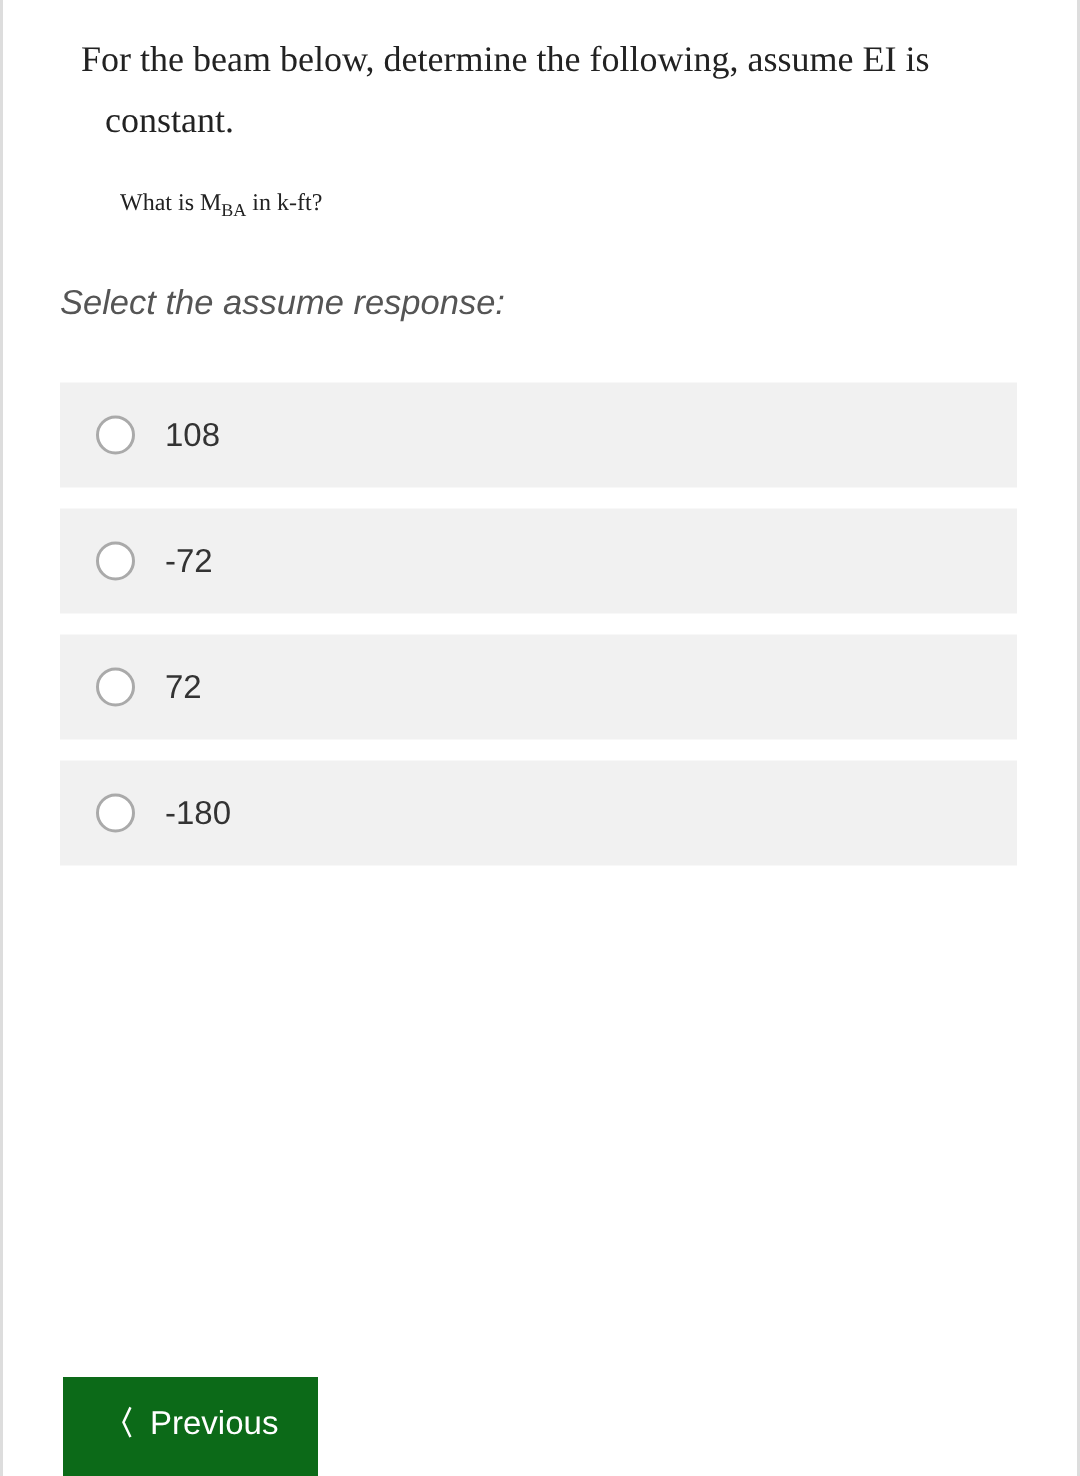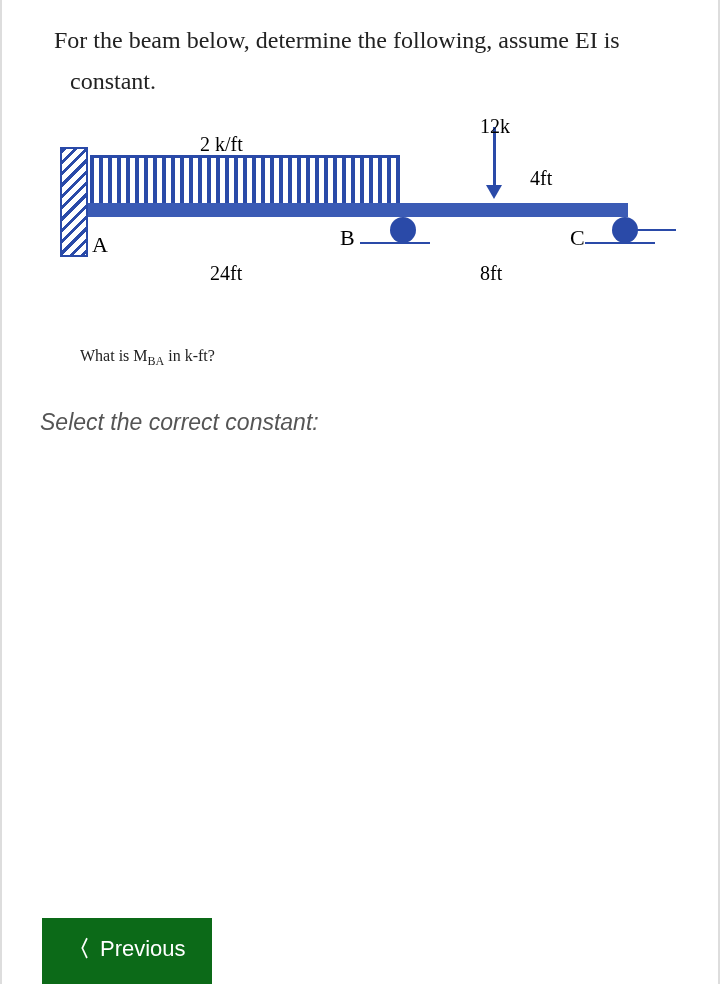--- a/index.html
+++ b/index.html
@@ -139,46 +139,45 @@
     content:""; position:absolute; left:-4px; top:58px; width:0; height:0;
     border-left:8px solid transparent; border-right:8px solid transparent; border-top:14px solid #2a4aa8;
   }
 </style>
 </head>
 <body>
 
 <div class="content">
   <p class="problem-text">For the beam below, determine the following, assume EI is constant.</p>
 
-  <div class="diagram">
-    <div class="wall-hatch"></div>
-    <div class="dist-load"></div>
-    <div class="beam"></div>
-    <div class="arrow12k"></div>
-    <div class="support support-B"></div>
-    <div class="support support-C"></div>
-    <div class="ground ground-B"></div>
-    <div class="ground ground-C"></div>
-    <div class="ext-line"></div>
-    <span class="label lbl-2kft">2 k/ft</span>
-    <span class="label lbl-12k">12k</span>
-    <span class="label lbl-4ft">4ft</span>
-    <span class="label lbl-A">A</span>
-    <span class="label lbl-B">B</span>
-    <span class="label lbl-C">C</span>
-    <span class="label lbl-24ft">24ft</span>
-    <span class="label lbl-8ft">8ft</span>
-  </div>
 
   <p class="question-text">
     <span>What is M</span><sub>BA</sub><span> in k-ft?</span>
   </p>
 
-  <p class="instruction">Select the correct constant:</p>
+  <p class="instruction">Select the assume response:</p>
 
+  <div class="options">
+    <label class="option">
+      <span class="radio"></span>
+      <span class="option-label">108</span>
+    </label>
+    <label class="option">
+      <span class="radio"></span>
+      <span class="option-label">-72</span>
+    </label>
+    <label class="option">
+      <span class="radio"></span>
+      <span class="option-label">72</span>
+    </label>
+    <label class="option">
+      <span class="radio"></span>
+      <span class="option-label">-180</span>
+    </label>
+  </div>
 </div>
 
 <div class="nav-buttons">
   <button class="nav-btn">
     <span class="chev">〈</span>
     <span>Previous</span>
   </button>
 </div>
 
 </body></html>

